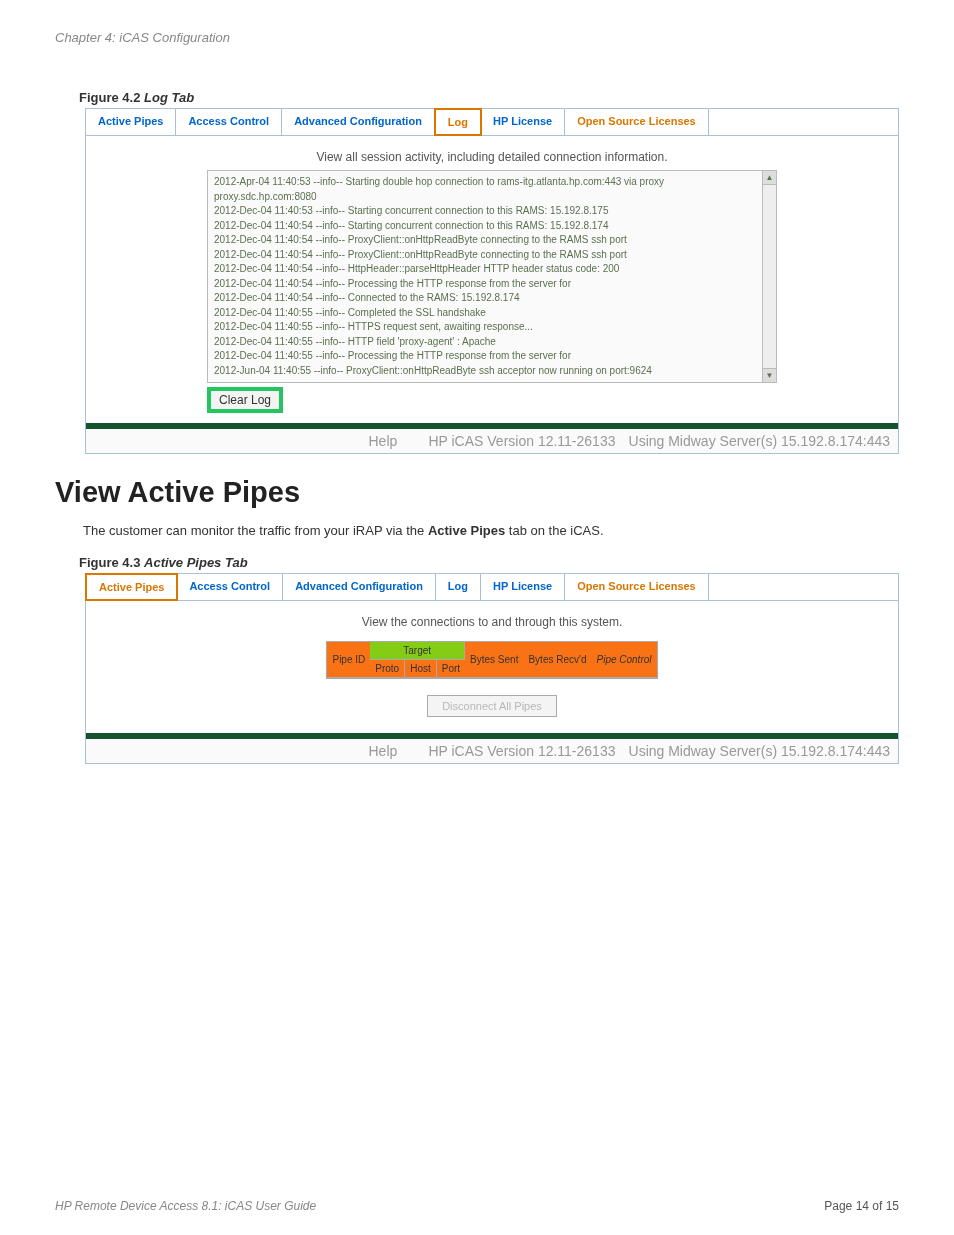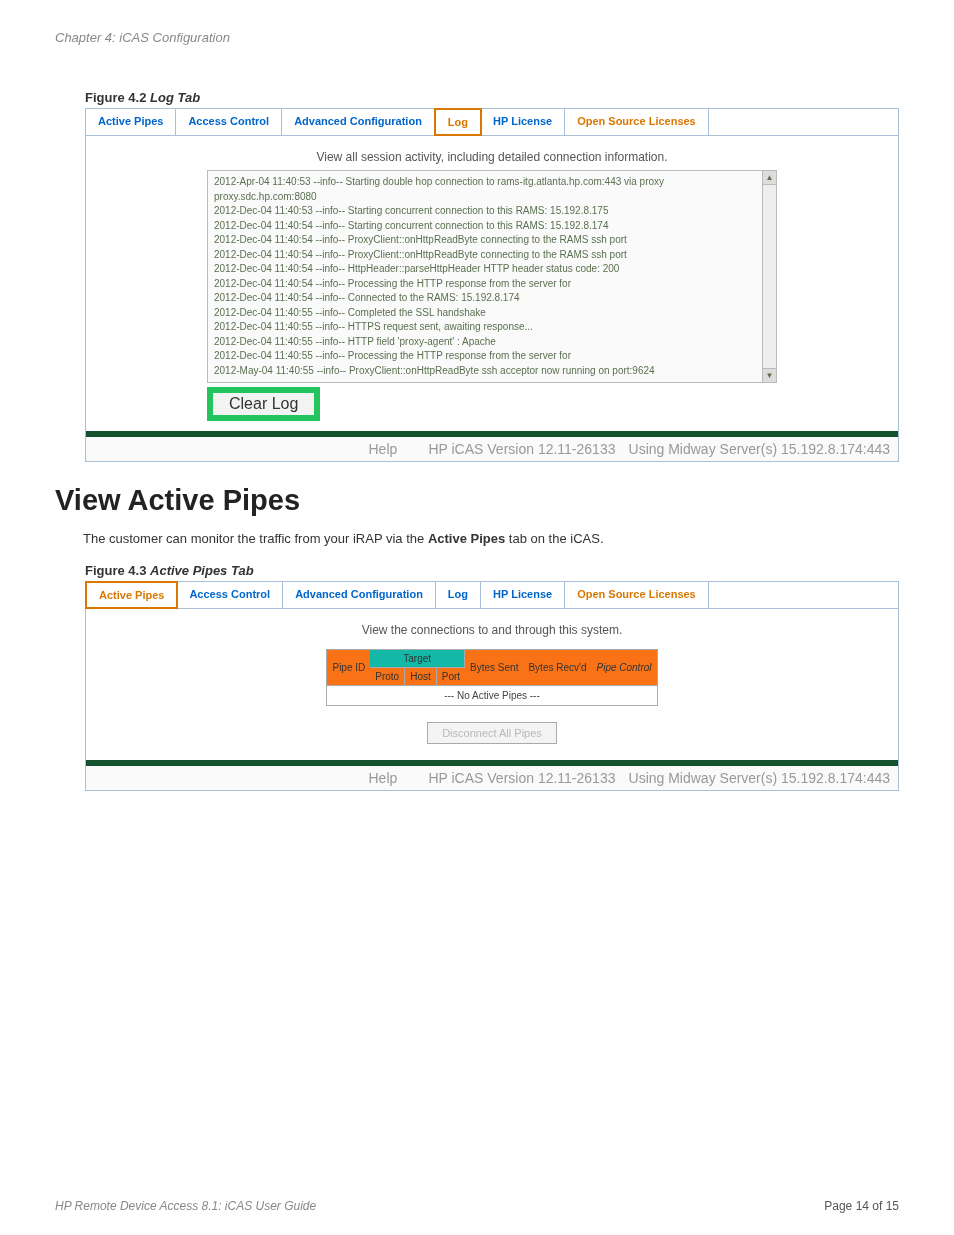--- a/index.html
+++ b/index.html
@@ -18,21 +18,21 @@
   }
   .chapter-header {
     font-style: italic;
     color: #888;
     font-size: 13px;
     margin-bottom: 45px;
   }
   .figure-label {
     font-size: 13px;
     margin-bottom: 3px;
-    margin-left: 30px;
+    margin-left: 24px;
   }
   .figure-label .bold { font-weight: bold; }
   .figure-label .italic { font-style: italic; font-weight: bold; }
   .app-frame {
     border: 1px solid #a8c0d8;
     margin: 0 0 20px 30px;
     background: #fff;
   }
   .tabs {
     display: flex;
@@ -104,24 +104,24 @@
     top: 14px; bottom: 14px; right: 0;
     width: 14px;
     background: #eee;
     border-left: 1px solid #bbb;
   }
   .log-lines { padding-right: 16px; }
   .log-line { white-space: normal; word-wrap: break-word; }
   .clear-log-wrap { width: 570px; margin: 4px auto 0 auto; }
   .clear-log-btn {
     display: inline-block;
-    border: 6px solid #22c55e;
+    border: 4px solid #22c55e;
     background: #f3f3f3;
-    font-size: 16px;
-    padding: 2px 16px;
+    font-size: 12px;
+    padding: 2px 8px;
   }
   .app-footer {
     display: flex;
     justify-content: space-between;
     font-size: 14px;
     color: #999;
     padding: 4px 8px;
     border-top: 6px solid #14532d;
     background: #fafafa;
   }
@@ -159,21 +159,21 @@
     border-bottom: 1px solid #aaa;
     padding: 3px 5px;
     background: #f97316;
     text-align: center;
     white-space: nowrap;
   }
   .pipe-cell:last-child { border-right: none; }
   .target-span {
     border-right: 1px solid #aaa;
     border-bottom: 1px solid #aaa;
-    background: #14b8a6;
+    background: #84cc16;
     padding: 3px 5px;
     text-align:center;
   }
   .noactive {
     padding: 4px;
     text-align:center;
     color: #444;
     font-size: 10px;
   }
   .disc-btn {
@@ -230,21 +230,21 @@
           <div class="log-line">2012-Dec-04 11:40:54 --info-- Starting concurrent connection to this RAMS: 15.192.8.174</div>
           <div class="log-line">2012-Dec-04 11:40:54 --info-- ProxyClient::onHttpReadByte connecting to the RAMS ssh port</div>
           <div class="log-line">2012-Dec-04 11:40:54 --info-- ProxyClient::onHttpReadByte connecting to the RAMS ssh port</div>
           <div class="log-line">2012-Dec-04 11:40:54 --info-- HttpHeader::parseHttpHeader HTTP header status code: 200</div>
           <div class="log-line">2012-Dec-04 11:40:54 --info-- Processing the HTTP response from the server for</div>
           <div class="log-line">2012-Dec-04 11:40:54 --info-- Connected to the RAMS: 15.192.8.174</div>
           <div class="log-line">2012-Dec-04 11:40:55 --info-- Completed the SSL handshake</div>
           <div class="log-line">2012-Dec-04 11:40:55 --info-- HTTPS request sent, awaiting response...</div>
           <div class="log-line">2012-Dec-04 11:40:55 --info-- HTTP field 'proxy-agent' : Apache</div>
           <div class="log-line">2012-Dec-04 11:40:55 --info-- Processing the HTTP response from the server for</div>
-          <div class="log-line">2012-May-04 11:40:55 --info-- ProxyClient::onHttpReadByte  ssh acceptor now running on port:9624</div>
+          <div class="log-line">2012-Jun-04 11:40:55 --info-- ProxyClient::onHttpReadByte  ssh acceptor now running on port:9624</div>
         </div>
       </div>
       <div class="clear-log-wrap">
         <span class="clear-log-btn">Clear Log</span>
       </div>
     </div>
     <div class="app-footer">
       <div class="left"></div>
       <div class="center">
         <span>Help</span>
@@ -293,21 +293,20 @@
           <div style="display:flex; flex-direction:column;">
             <div class="pipe-cell" style="height:100%; display:flex; align-items:center;">Bytes Sent</div>
           </div>
           <div style="display:flex; flex-direction:column;">
             <div class="pipe-cell" style="height:100%; display:flex; align-items:center;">Bytes Recv'd</div>
           </div>
           <div style="display:flex; flex-direction:column;font-style:italic;">
             <div class="pipe-cell" style="height:100%; display:flex; align-items:center; border-right:none;">Pipe Control</div>
           </div>
         </div>
-        <div class="noactive">--- No Active Pipes ---</div>
       </div>
       <br>
       <span class="disc-btn">Disconnect All Pipes</span>
     </div>
     <div class="app-footer">
       <div class="left"></div>
       <div class="center">
         <span>Help</span>
         &nbsp;&nbsp;&nbsp;&nbsp;&nbsp;&nbsp;
         <span>HP iCAS Version 12.11-26133</span>

